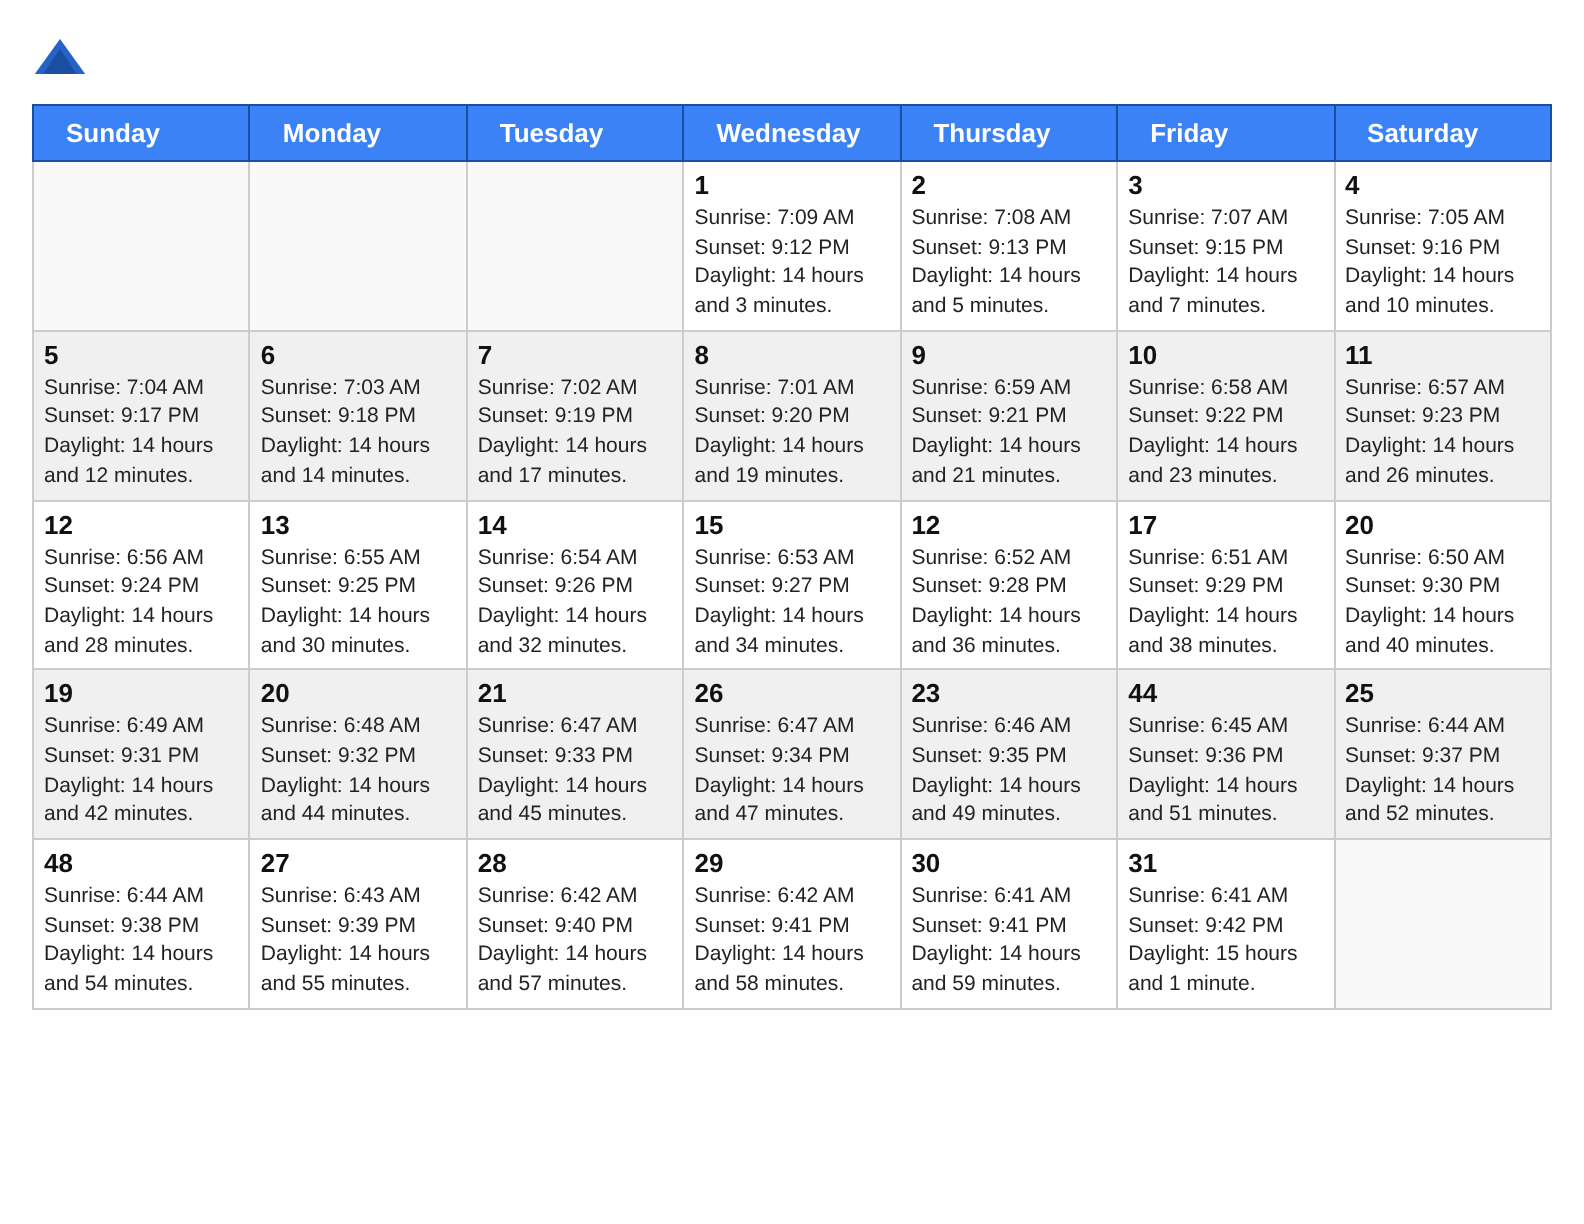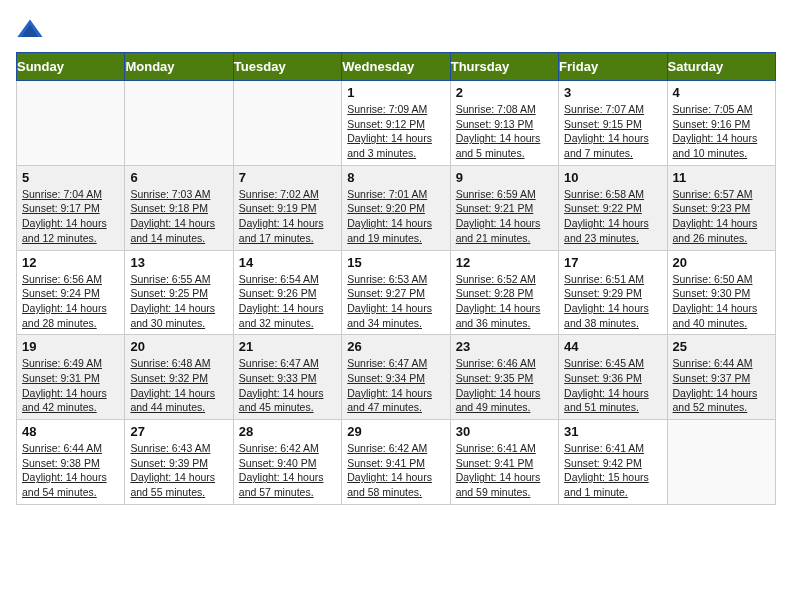--- a/index.html
+++ b/index.html
@@ -53,23 +53,23 @@
       font-size: 16px;
       color: #333;
       font-weight: 600;
     }
     .calendar {
       width: 100%;
       border-collapse: collapse;
       font-size: 11px;
     }
     .calendar th {
-      background: #4d7c0f;
+      background: #3b82f6;
       color: white;
-      padding: 6px 0;
+      padding: 6px 16px;
       text-align: left;
       font-size: 13px;
       font-weight: 600;
       border: 1px solid #1a4fa0;
     }
     .calendar td {
       border: 1px solid #ccc;
       vertical-align: top;
       padding: 4px 5px;
       width: 108px;
@@ -82,21 +82,20 @@
     .day-num {
       font-size: 13px;
       font-weight: bold;
       color: #111;
       margin-bottom: 2px;
     }
     .day-info {
       color: #222;
       font-size: 10.5px;
       line-height: 1.4;
-      text-decoration: underline;
     }
     .row-shaded td {
       background: #f0f0f0;
     }
   </style>
 </head>
 <body>
 
 <div class="header-area">
   <div class="logo">

